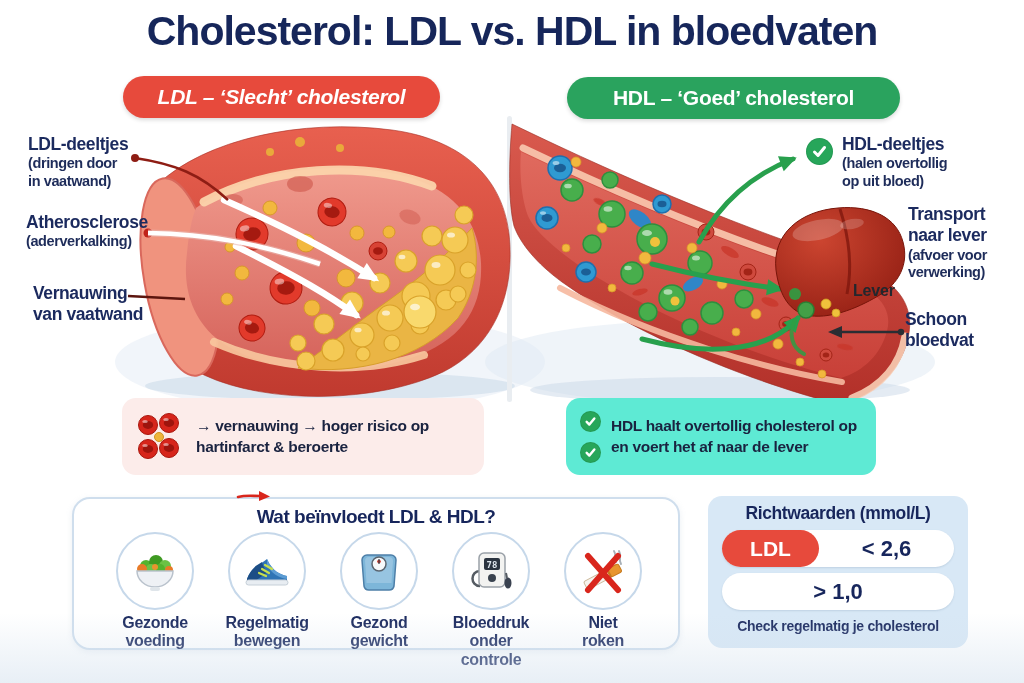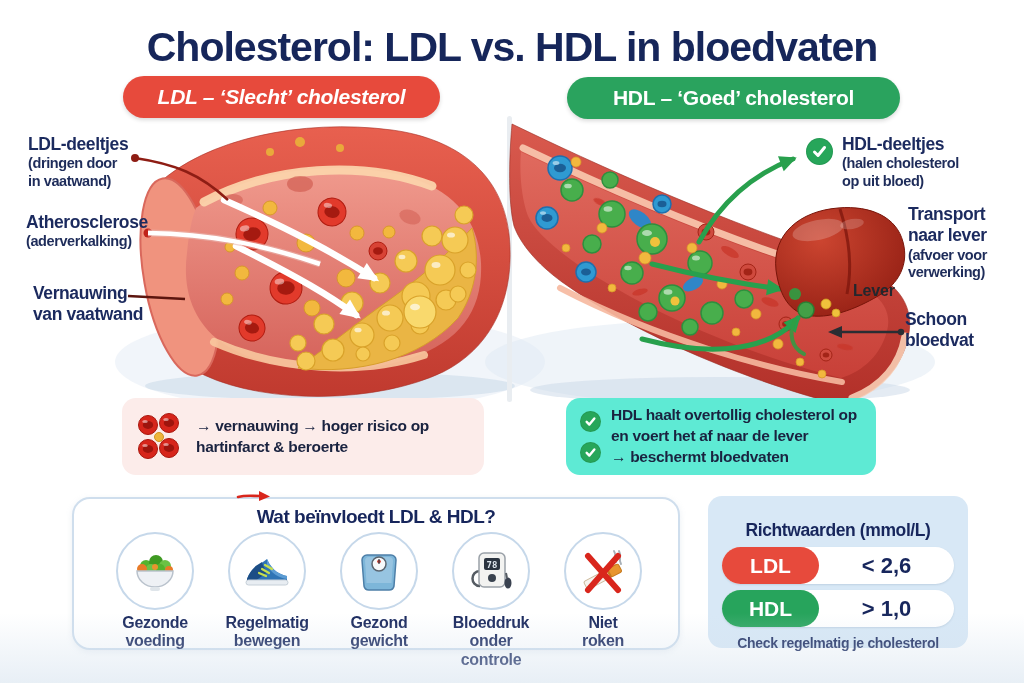--- a/index.html
+++ b/index.html
@@ -8,21 +8,21 @@
     background:#ffffff;
     font-family:"Liberation Sans","DejaVu Sans",sans-serif;
     color:#1b2a5e;
   }
   .stage::after{
     content:"";position:absolute;left:0;right:0;bottom:0;height:70px;
     background:linear-gradient(to bottom,rgba(222,232,242,0),rgba(213,226,238,.55));
     pointer-events:none;
   }
   .title{
-    position:absolute;top:24px;left:0;width:1024px;margin:0;text-align:center;
+    position:absolute;top:8px;left:0;width:1024px;margin:0;text-align:center;
     font-size:41px;font-weight:bold;letter-spacing:-1px;color:#16265a;
   }
   .banner{
     position:absolute;height:42px;border-radius:22px;display:flex;align-items:center;justify-content:center;
     color:#fff;font-weight:bold;font-size:21px;letter-spacing:-.3px;
     box-shadow:0 2px 4px rgba(0,0,0,.15);
   }
   .banner-ldl{left:123px;top:76px;width:317px;background:#e74a3c;font-style:italic;}
   .banner-hdl{left:567px;top:77px;width:333px;background:#2aa35e;}
 
@@ -60,21 +60,21 @@
   .factor-row{display:flex;justify-content:space-between;padding:4px 22px 0 28px;}
   .factor{width:106px;display:flex;flex-direction:column;align-items:center;}
   .factor-circle{
     width:74px;height:74px;border-radius:50%;background:#fff;border:2px solid #c6d8ea;
     display:flex;align-items:center;justify-content:center;
   }
   .factor-label{margin-top:4px;text-align:center;font-size:16px;font-weight:bold;color:#17265c;line-height:1.15;letter-spacing:-.3px;}
 
   .ref-card{
     left:708px;top:496px;width:260px;height:152px;background:#d8e8f6;border-radius:14px;
-    padding-top:24px;
+    padding-top:7px;
   }
   .ref-title{text-align:center;font-size:17.5px;font-weight:bold;color:#17265c;letter-spacing:-.4px;}
   .ref-row{
     margin:6px 14px 0 14px;height:37px;background:#fff;border-radius:19px;
     display:flex;align-items:center;box-shadow:0 1px 2px rgba(90,120,150,.2);
   }
   .pill{
     width:97px;height:37px;border-radius:19px;display:flex;align-items:center;justify-content:center;
     color:#fff;font-size:21px;font-weight:bold;flex:none;
   }
@@ -376,21 +376,21 @@
     <div class="lbl-t">van vaatwand</div>
   </div>
 
   <div class="check" style="left:806px;top:138px;width:27px;height:27px">
     <svg width="17" height="17" viewBox="0 0 17 17">
         <path d="M3.5,9 L7,12.5 L13.5,4.5" fill="none" stroke="#fff" stroke-width="3" stroke-linecap="round" stroke-linejoin="round"></path>
       </svg>
   </div>
   <div class="lbl" style="left:842px;top:134px">
     <div class="lbl-t">HDL-deeltjes</div>
-    <div class="lbl-s">(halen cholesterol</div>
+    <div class="lbl-s">(halen overtollig</div>
     <div class="lbl-s">op uit bloed)</div>
   </div>
   <div class="lbl" style="left:908px;top:204px">
     <div class="lbl-t">Transport</div>
     <div class="lbl-t">naar lever</div>
     <div class="lbl-s">(afvoer voor</div>
     <div class="lbl-s">verwerking)</div>
   </div>
   <div class="lbl plain" style="left:853px;top:281px">Lever</div>
   <div class="lbl" style="left:905px;top:309px">
@@ -439,21 +439,20 @@
       </span>
       <span class="check" style="position:static;width:21px;height:21px">
         <svg width="13" height="13" viewBox="0 0 17 17">
             <path d="M3.5,9 L7,12.5 L13.5,4.5" fill="none" stroke="#fff" stroke-width="3.2" stroke-linecap="round" stroke-linejoin="round"></path>
           </svg>
       </span>
     </div>
     <div class="infobox-text">
       <div>HDL haalt overtollig cholesterol op</div>
       <div>en voert het af naar de lever</div>
-      <div>→ beschermt bloedvaten</div>
     </div>
   </div>
 
   <div class="card factors-card">
     <svg class="doodle" width="34" height="14" viewBox="0 0 34 14">
       <path d="M2,9 C10,7 16,8 24,8" fill="none" stroke="#d9261c" stroke-width="2.6" stroke-linecap="round"></path>
       <polygon points="23,3 34,8.5 23,13" fill="#d9261c"></polygon>
     </svg>
     <div class="factors-title">Wat beïnvloedt LDL &amp; HDL?</div>
     <div class="factor-row">
@@ -562,19 +561,18 @@
     </div>
   </div>
 
   <div class="card ref-card">
     <div class="ref-title">Richtwaarden (mmol/L)</div>
     <div class="ref-row">
       <div class="pill red">LDL</div>
       <div class="ref-val">&lt; 2,6</div>
     </div>
     <div class="ref-row">
-      <div class="pill green">HDL</div>
       <div class="ref-val">&gt; 1,0</div>
     </div>
     <div class="ref-footer">Check regelmatig je cholesterol</div>
   </div>
 
 </div>
 
 </body></html>

